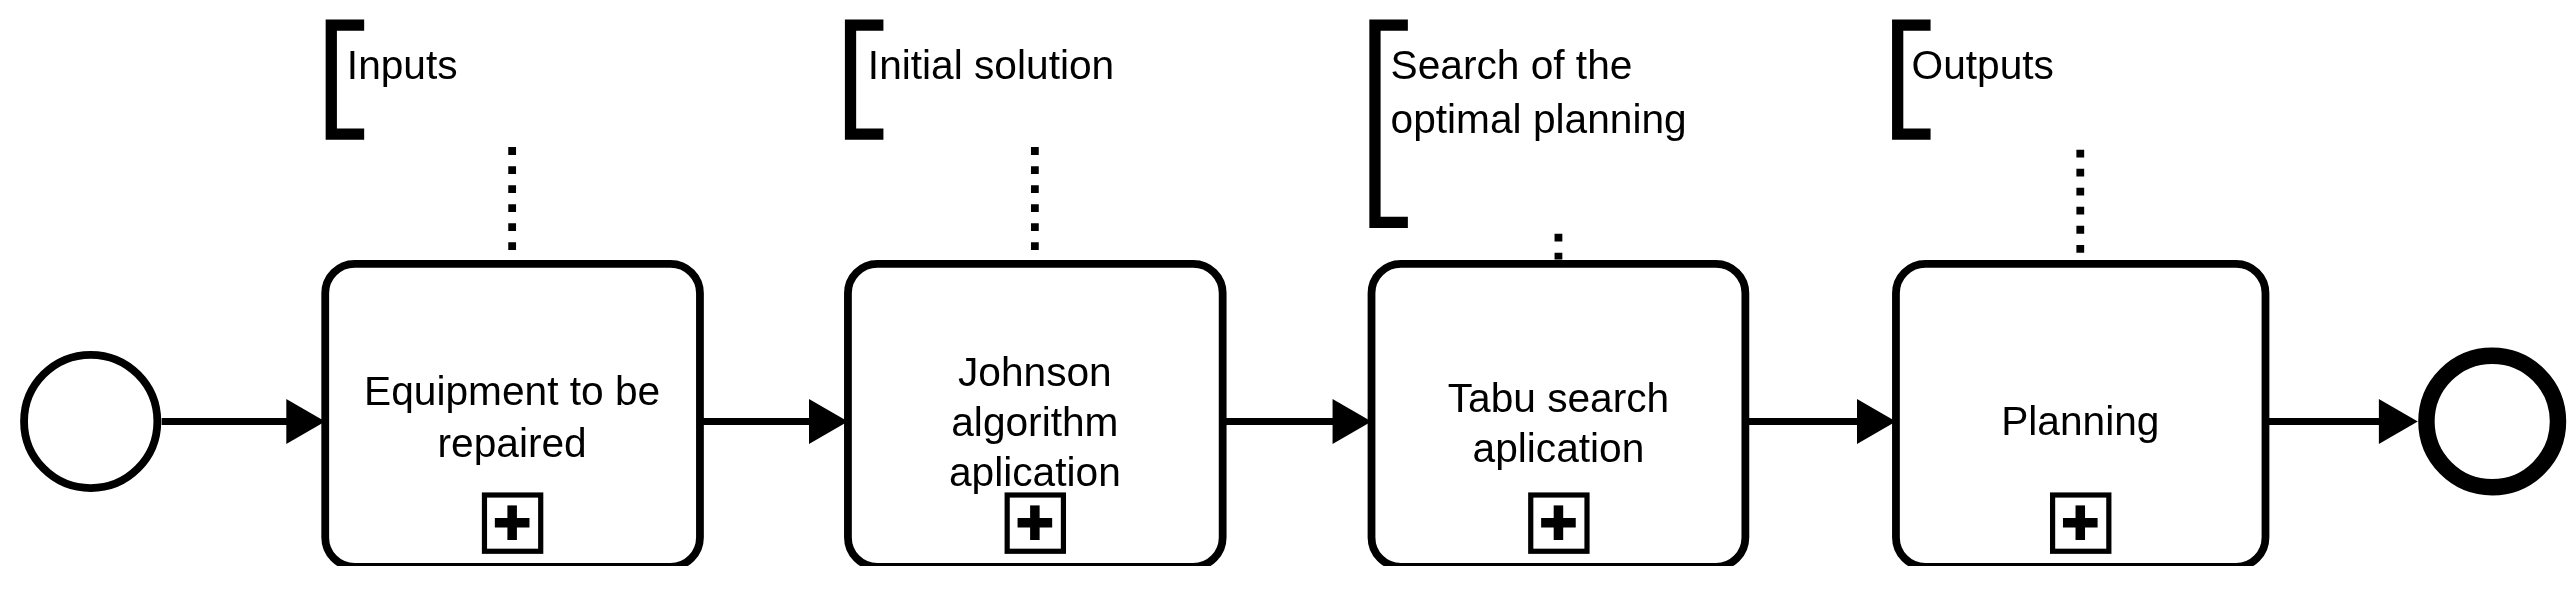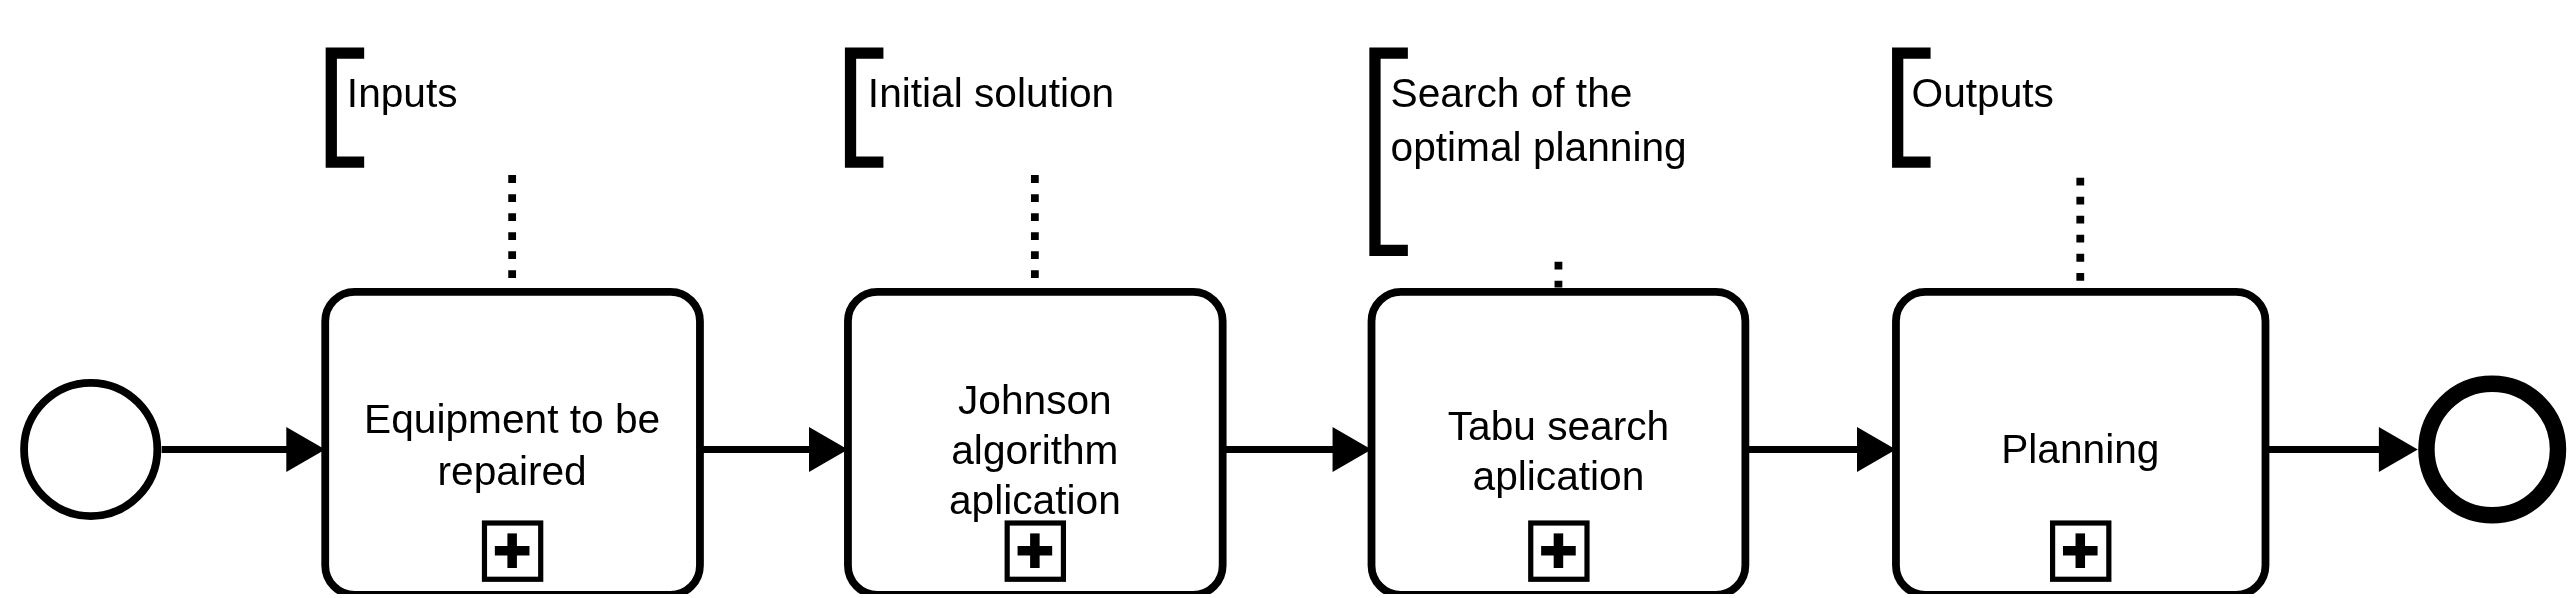--- a/index.html
+++ b/index.html
@@ -6,21 +6,20 @@
     margin: 0;
     padding: 0;
     background: #ffffff;
   }
   .canvas {
     position: relative;
     width: 2576px;
     height: 566px;
     background: #ffffff;
     overflow: hidden;
-    margin-top: 28px;
   }
   svg {
     display: block;
     width: 2576px;
     height: 598px;
   }
   .task-label {
     font-family: "Liberation Sans", sans-serif;
     font-size: 47px;
     fill: #000000;

